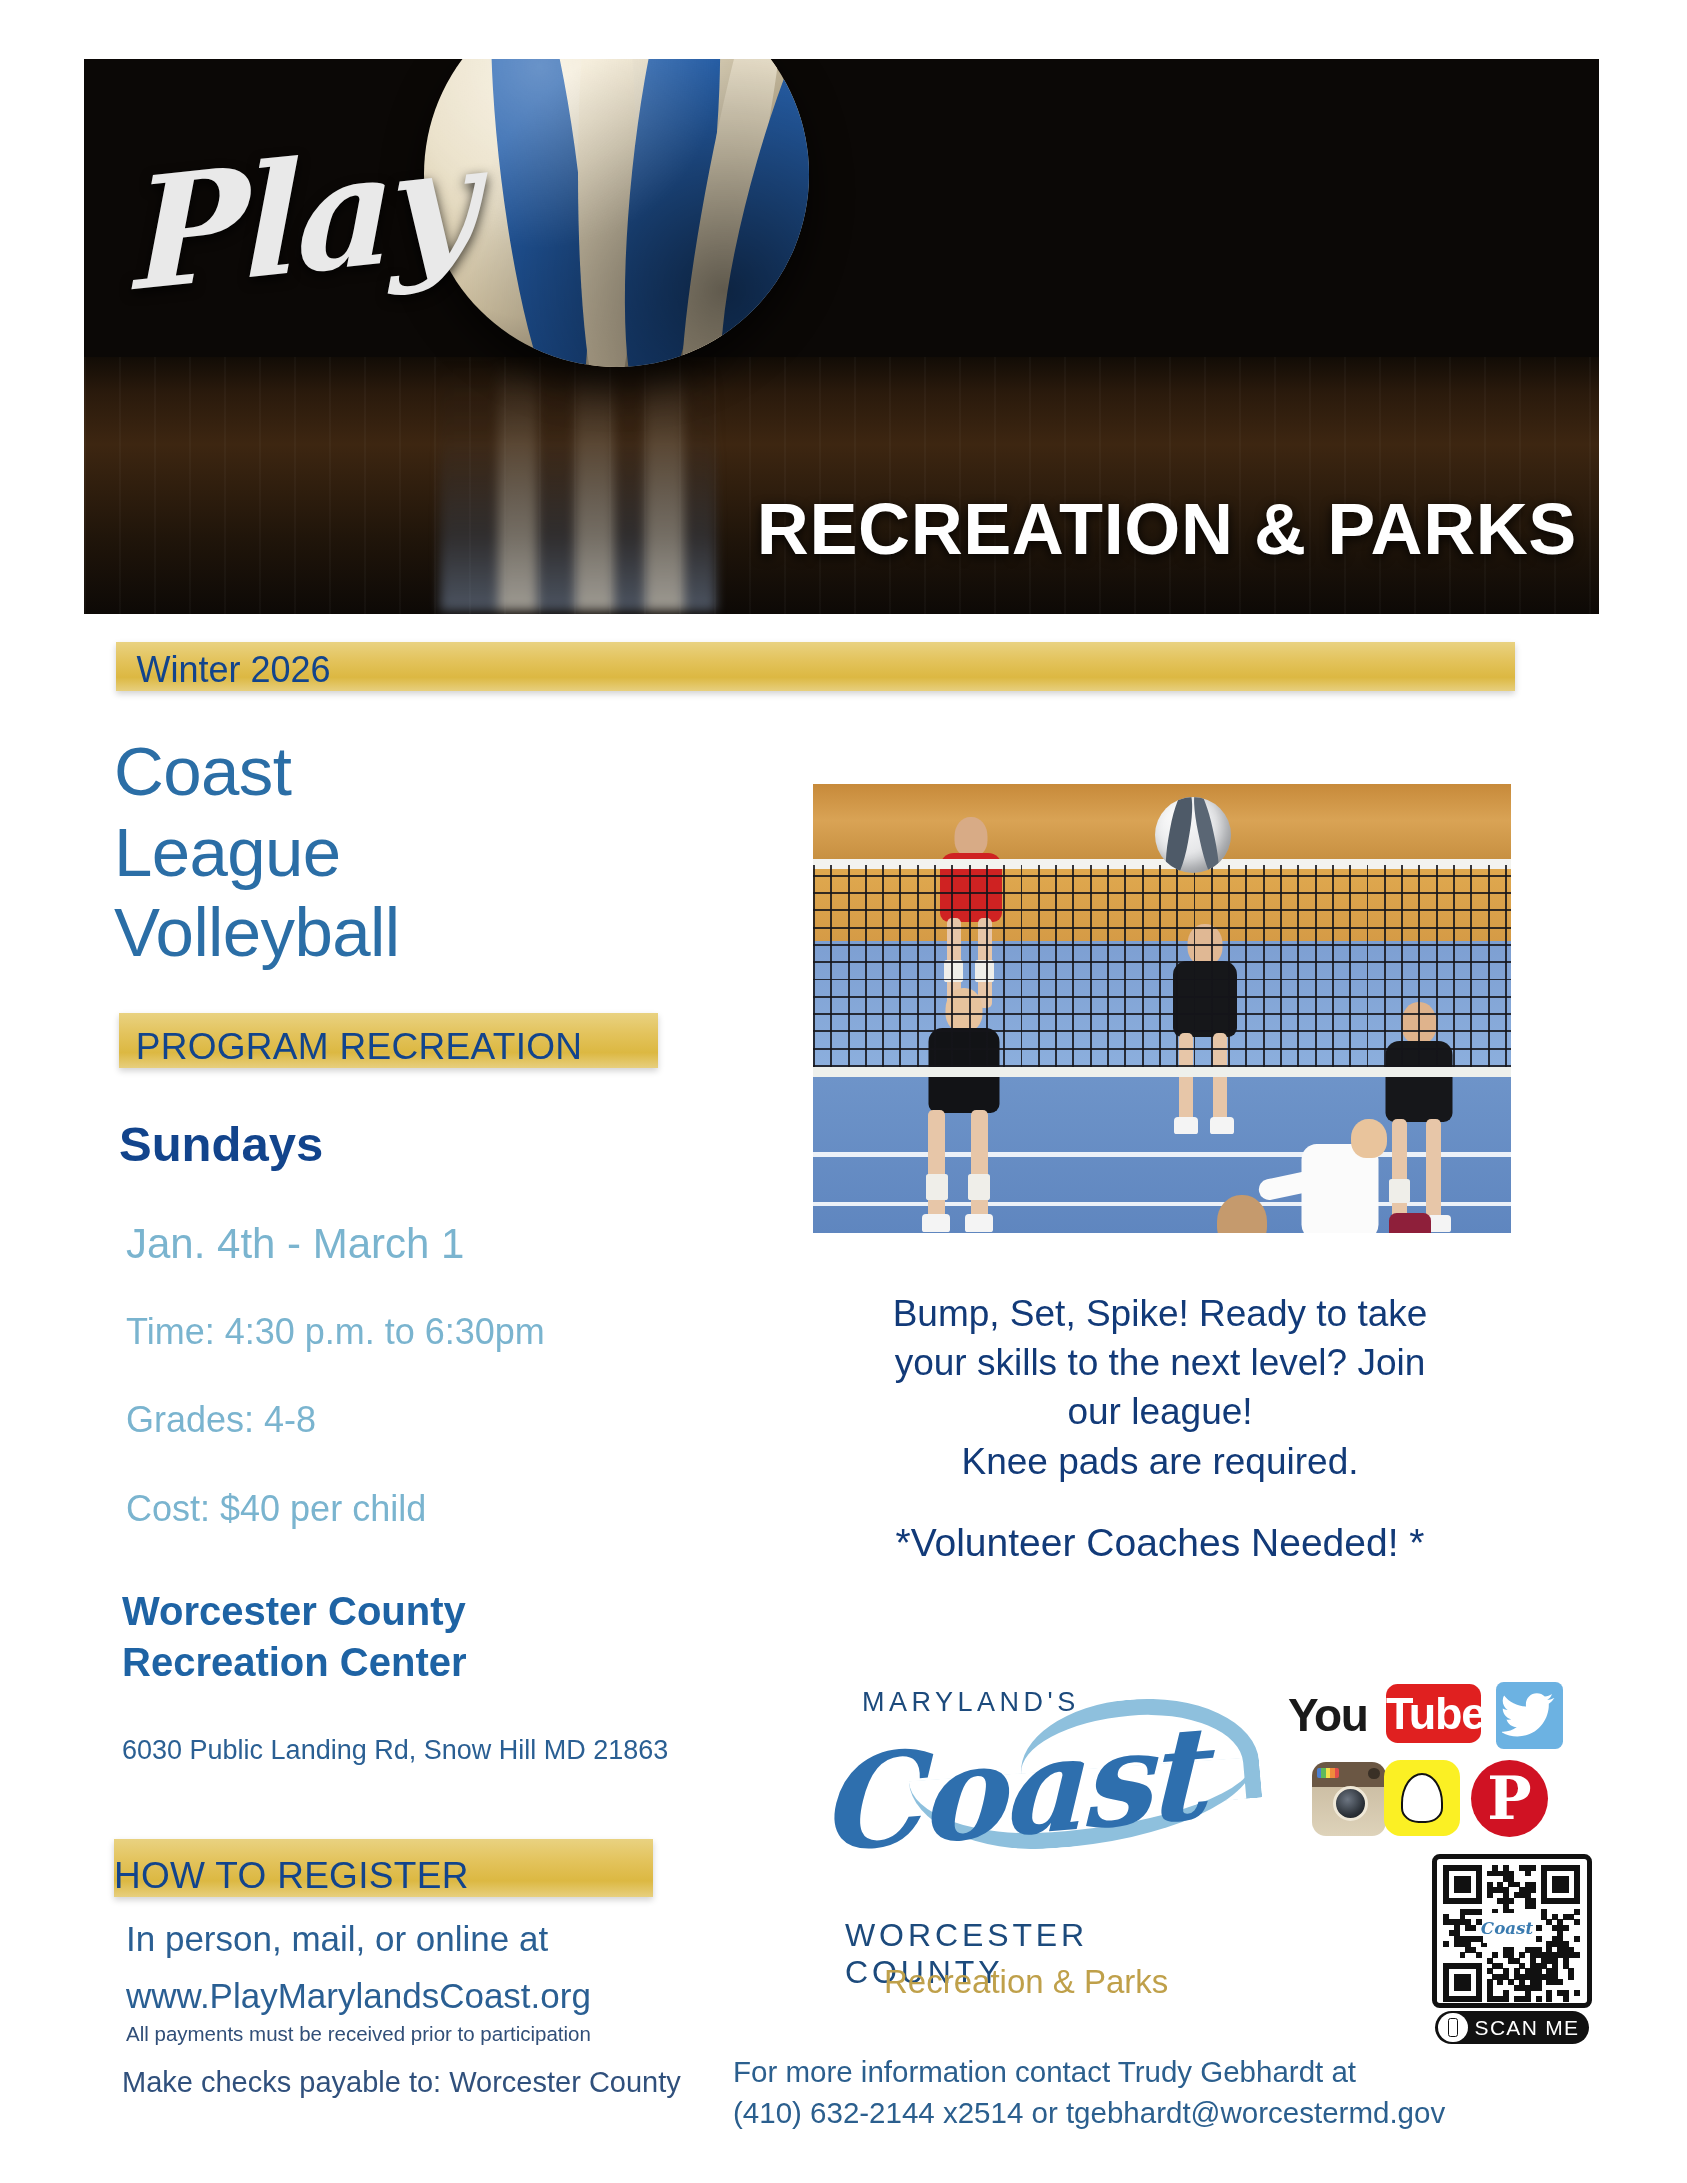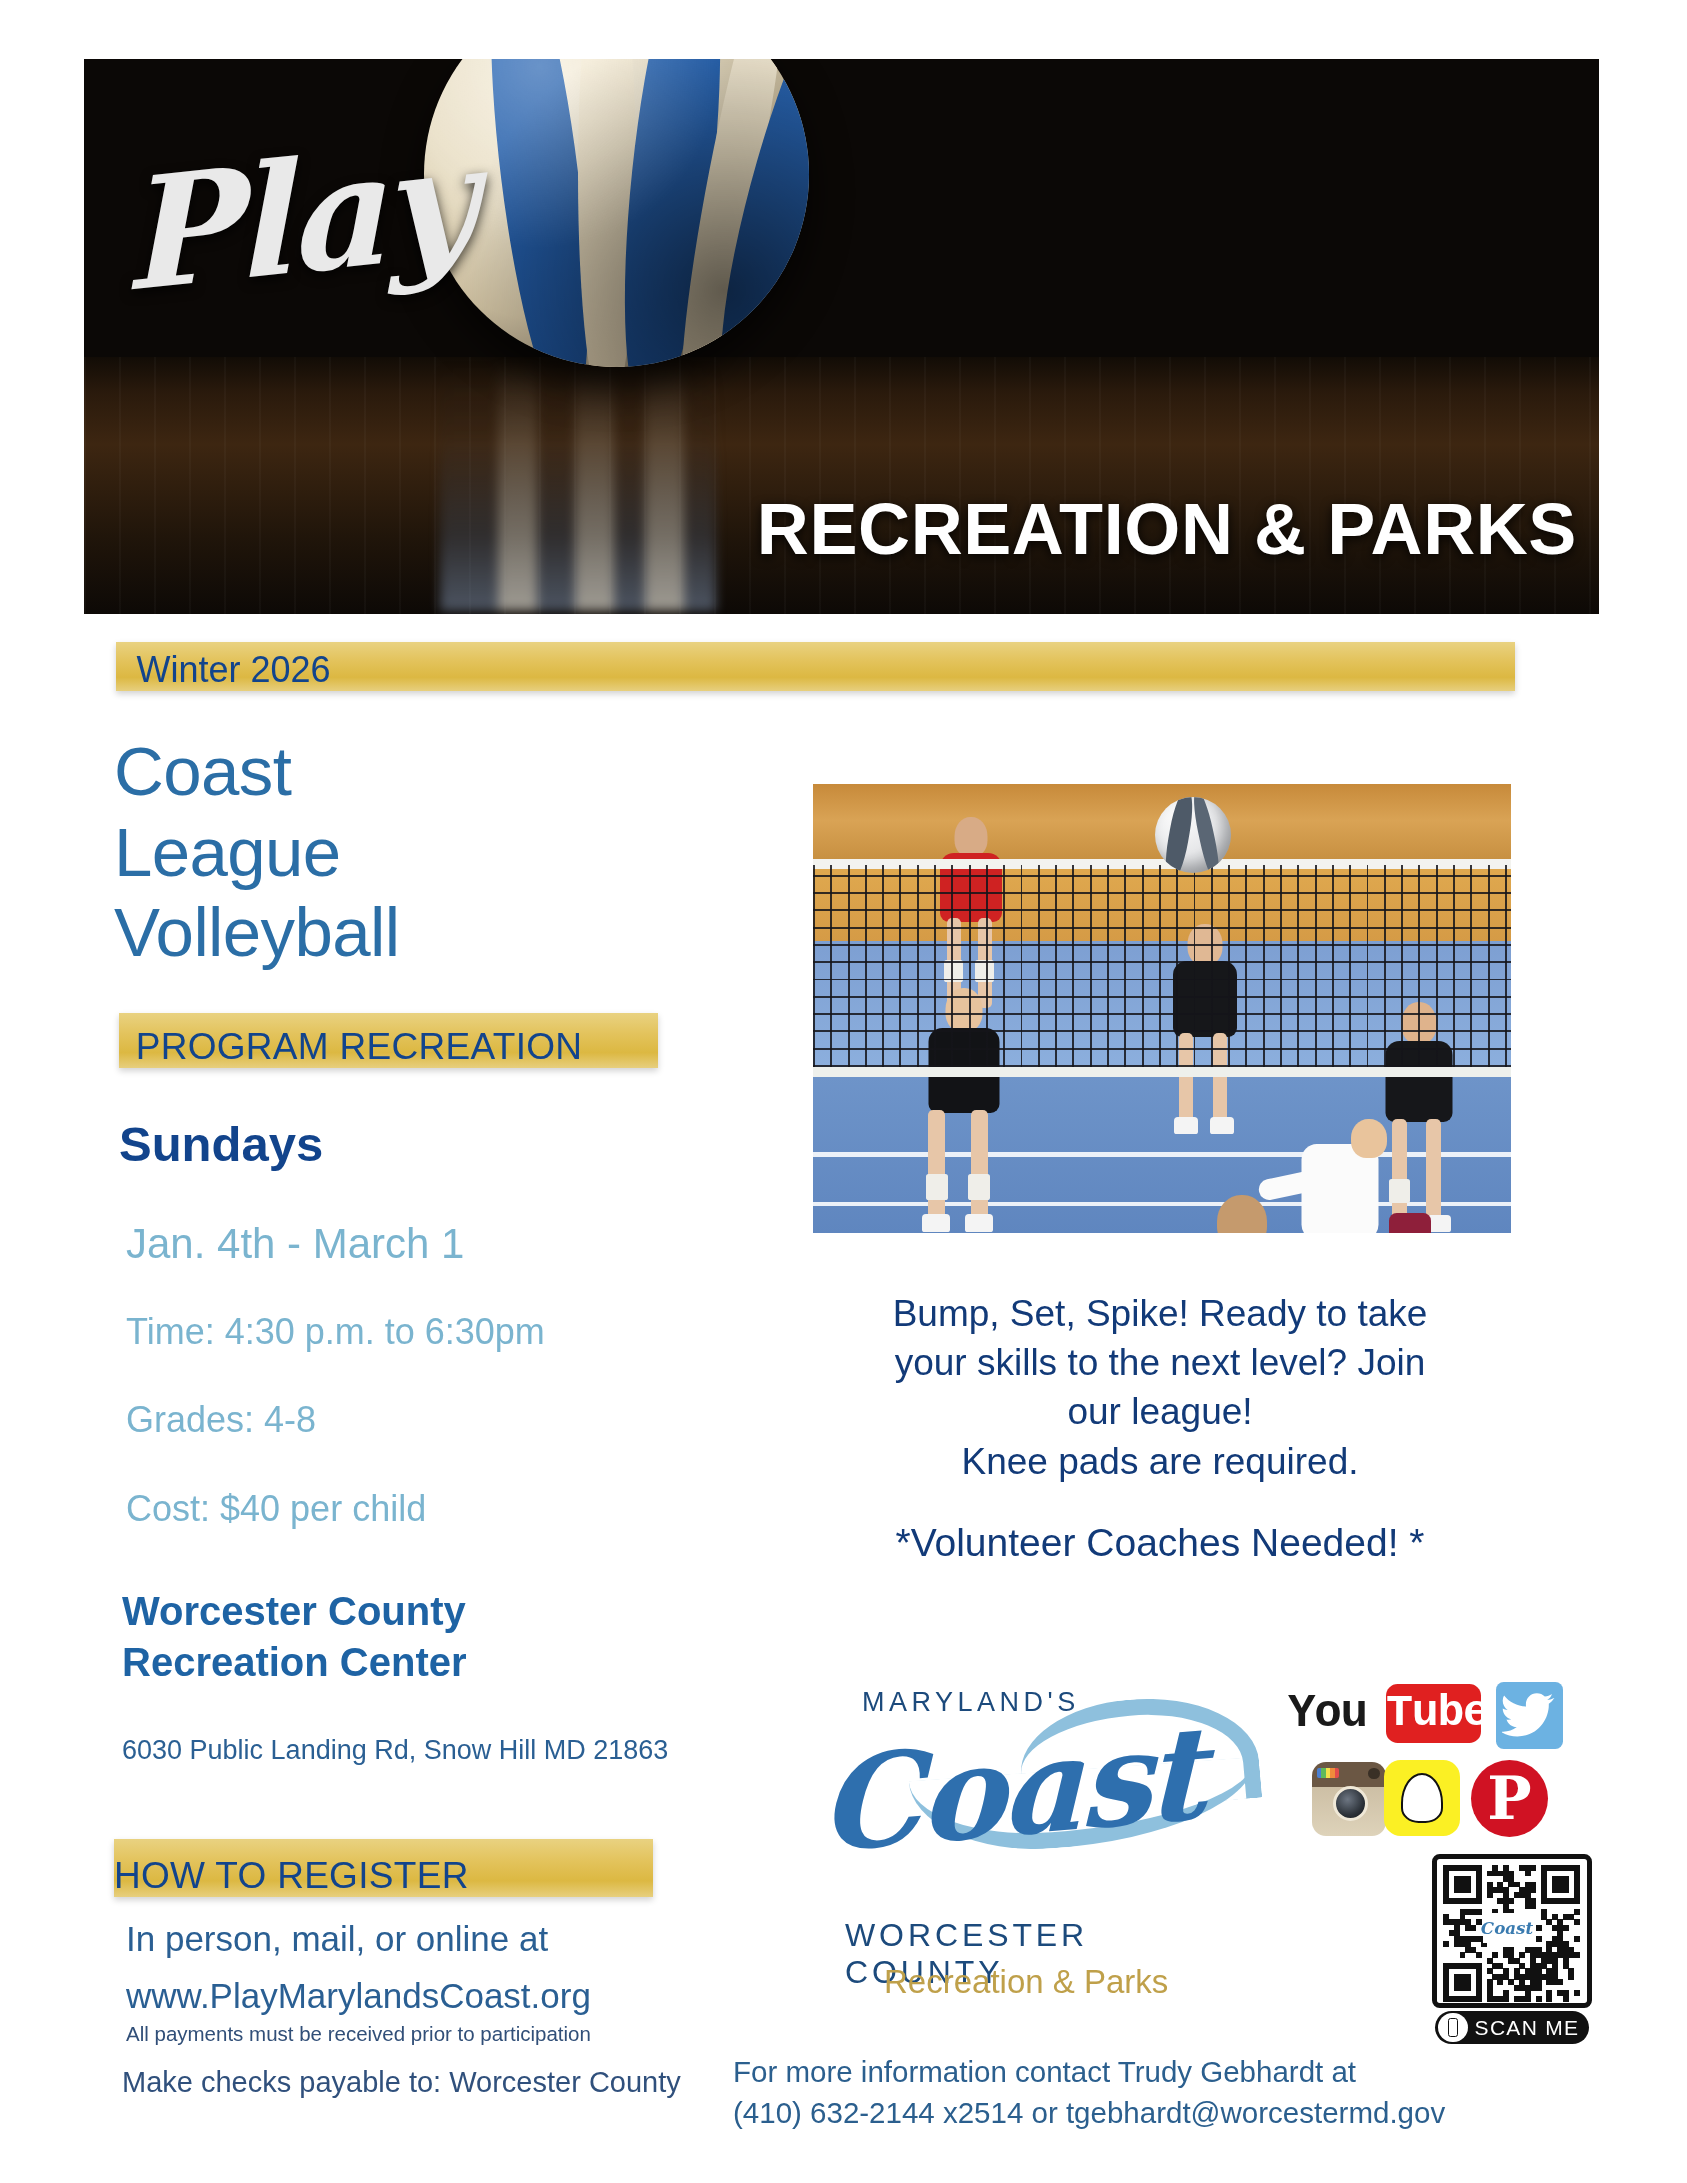--- a/index.html
+++ b/index.html
@@ -222,21 +222,21 @@
     position:absolute; left:37px; top:244px;
     font-size:32px; letter-spacing:3.9px; color:#1c4a7c; font-weight:500;
   }
   .lg-rp{
     position:absolute; left:76px; top:290px;
     font-size:33px; color:#bfa04a;
   }
 
   
   .soc{ position:absolute; }
-  #yt{ left:1288px; top:1684px; width:193px; height:59px;font-family:Liberation Mono, monospace; }
+  #yt{ left:1288px; top:1684px; width:193px; height:59px; }
   #yt .you{ position:absolute; left:0; top:3.9px; font-size:46px; font-weight:bold; color:#1a1a1a; letter-spacing:-1.3px; }
   #yt .tube{ position:absolute; left:98px; top:0; width:95px; height:59px; background:#e02020;
     border-radius:11.6px; color:#fff; font-size:45px; font-weight:bold; text-align:center; line-height:59px; letter-spacing:-1.3px;}
   #tw{ left=0; left:1496px; top:1682px; width:67px; height:67px; background:#6cb2e2; border-radius:7.7px; }
   #tw svg{ position:absolute; left:6.4px; top:9px; }
   #ig{ left:1312px; top:1762px; width:74px; height:74px; border-radius:14px;
     background:linear-gradient(180deg,#6b5744 0%, #6b5744 34%, #cdbfa5 34%, #ded3ba 100%); }
   #ig .lens{ position:absolute; left:20.5px; top:24.4px; width:35px; height:35px; border-radius:50%;
     background:radial-gradient(circle at 40% 36%, #6d7682 0%, #2c3239 62%, #14171b 100%);
     border:3.2px solid #efe8d7; }

